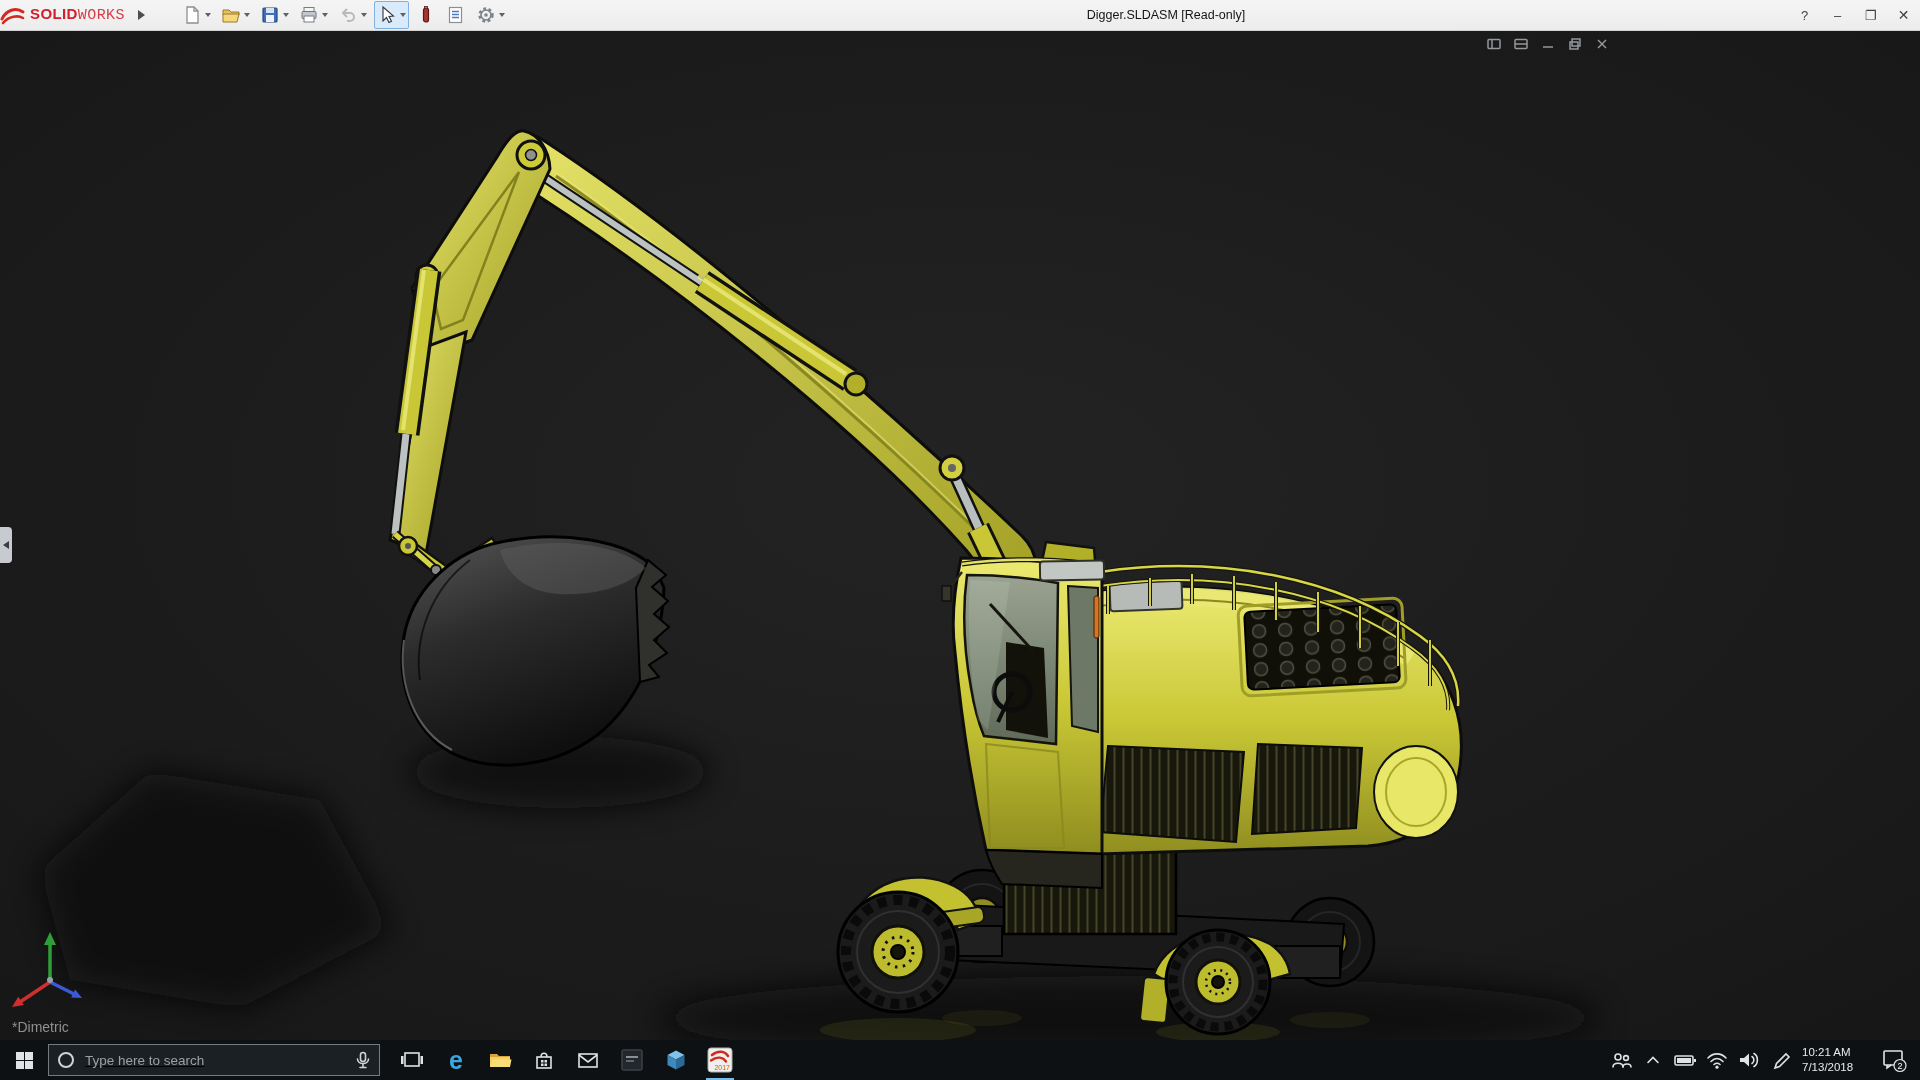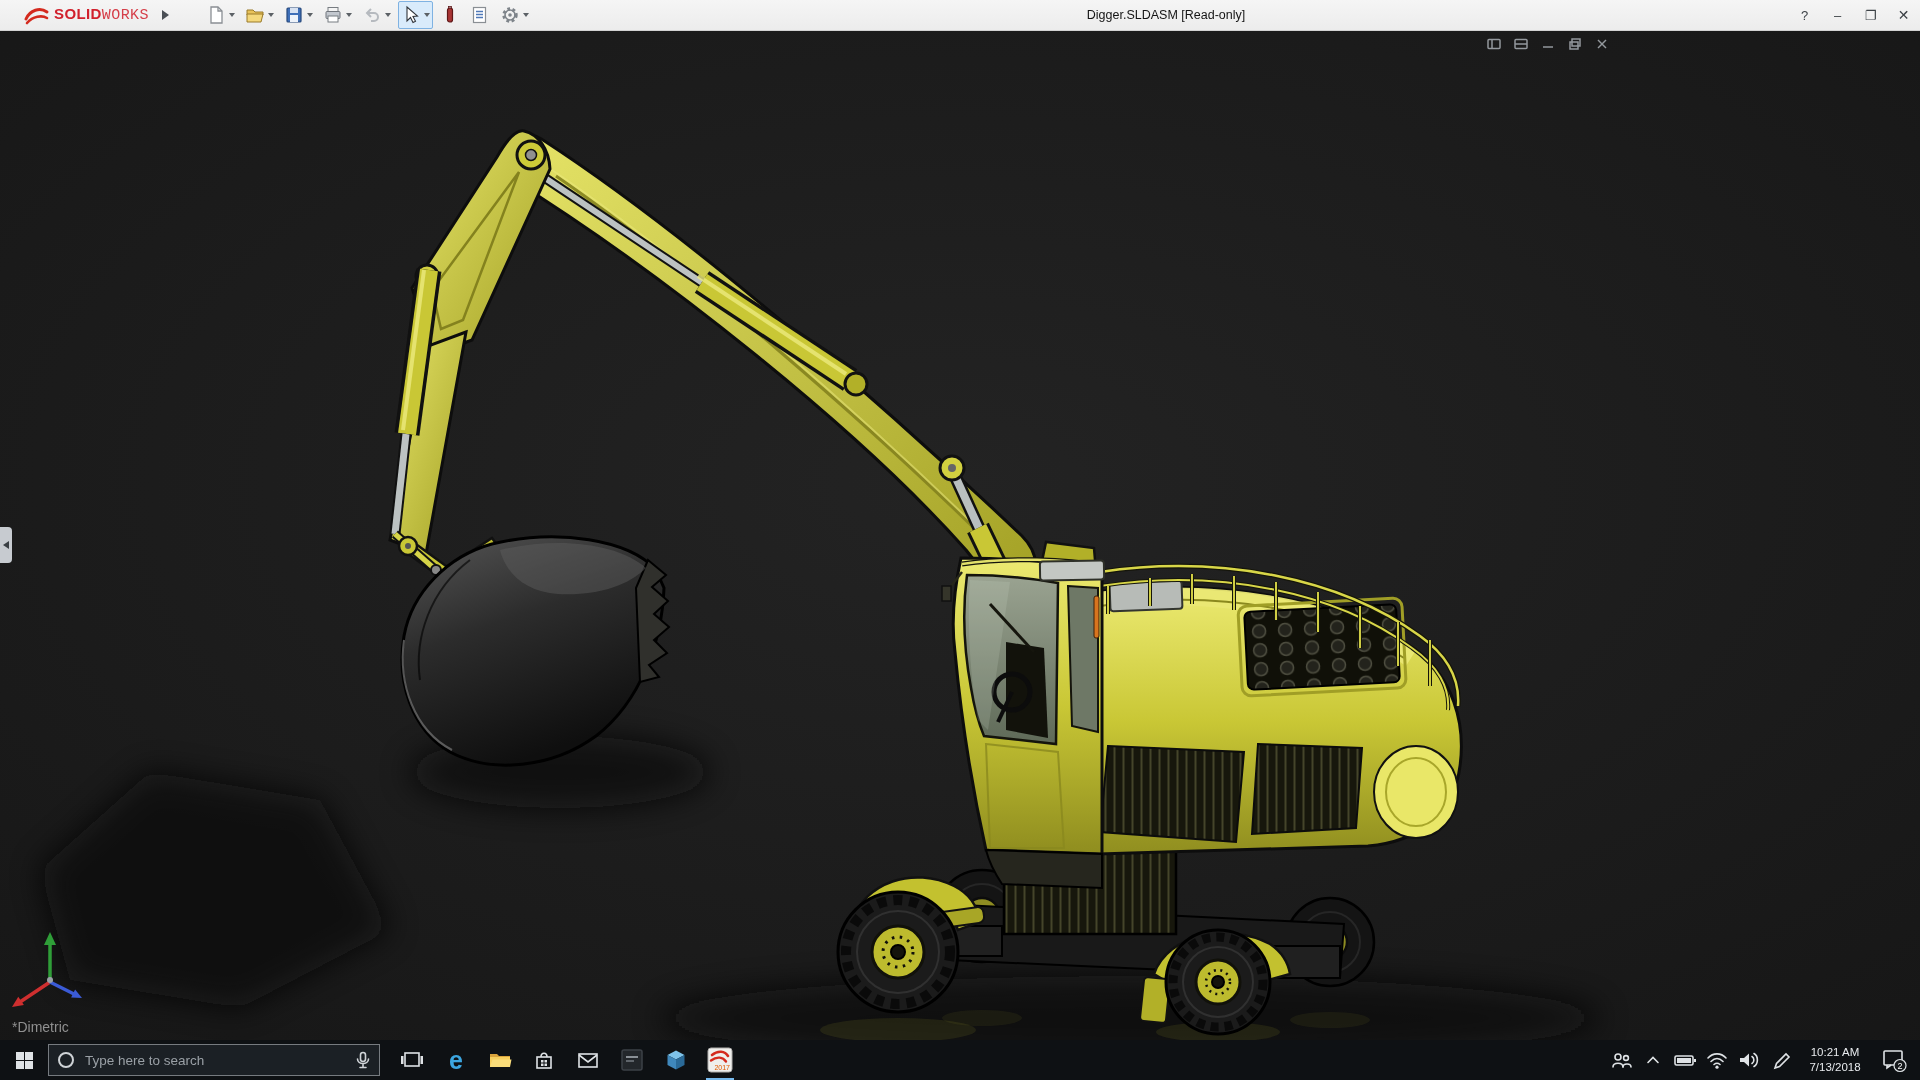--- a/index.html
+++ b/index.html
@@ -4,21 +4,21 @@
 <style>
   html,body{margin:0;padding:0;}
   body{width:1920px;height:1080px;overflow:hidden;background:#1c1c1c;
        font-family:"Liberation Sans","DejaVu Sans",sans-serif;-webkit-user-select:none;user-select:none;}
   .screen{position:relative;width:1920px;height:1080px;}
 
   
   .titlebar{position:absolute;top:0;left:0;width:1920px;height:30px;
     background:linear-gradient(#f5f5f5,#ececec);border-bottom:1px solid #d2d2d2;
     display:flex;align-items:center;z-index:5;}
-  .brand{display:flex;align-items:baseline;padding-left:24px;}
+  .brand{display:flex;align-items:baseline;padding-left:0;}
   .brand svg{align-self:center;margin-right:4px;}
   .brand-solid{color:#d1202c;font-weight:bold;font-size:15px;letter-spacing:.4px;}
   .brand-works{color:#d1202c;font-weight:normal;font-size:15px;letter-spacing:.4px;opacity:.85;font-family:Liberation Mono, monospace;}
   .flyout{margin-left:10px;width:14px;height:20px;display:flex;align-items:center;justify-content:center;cursor:pointer;}
   .tri-r{width:0;height:0;border-top:5px solid transparent;border-bottom:5px solid transparent;border-left:7px solid #4a4f55;}
   .tools{display:flex;align-items:center;margin-left:28px;}
   .tbtn{display:flex;align-items:center;height:26px;padding:0 2px;margin:0 2px;border-radius:2px;border:1px solid transparent;cursor:pointer;}
   .tbtn.active{background:#d9ebfb;border:1px solid #7fb2e2;}
   .dd{width:0;height:0;border-left:3.5px solid transparent;border-right:3.5px solid transparent;border-top:4.5px solid #5c6166;margin-left:3px;}
   .title{position:absolute;left:1166px;top:0;transform:translateX(-50%);line-height:30px;
@@ -34,32 +34,32 @@
   .doc-ctls svg *{stroke:#a9aeb4;fill:none;stroke-width:1.5;}
   .fm-tab{position:absolute;left:0;top:497px;width:12px;height:36px;background:#c7cbd0;
     border-radius:0 4px 4px 0;display:flex;align-items:center;justify-content:center;cursor:pointer;z-index:4;}
   .fm-tab .tri-l{width:0;height:0;border-top:4px solid transparent;border-bottom:4px solid transparent;border-right:6px solid #3a3f44;}
 
   
   .taskbar{position:absolute;left:0;bottom:0;width:1920px;height:40px;background:#0e1114;
     display:flex;align-items:center;z-index:6;}
   .tstart{width:48px;height:40px;display:flex;align-items:center;justify-content:center;cursor:pointer;}
   .searchbox{width:332px;height:32px;margin-right:10px;background:#1b2025;border:1px solid #767b80;
-    display:flex;align-items:center;padding:0 8px;gap:8px;box-sizing:border-box;}
+    display:flex;align-items:center;padding:0 8px;gap:8px;box-sizing:border-box;text-decoration:underline;}
   .searchbox input{flex:1;background:transparent;border:none;outline:none;color:#cfd3d7;font-size:13.5px;
     font-family:"Liberation Sans","DejaVu Sans",sans-serif;}
   .searchbox input::placeholder{color:#9aa0a6;opacity:1;}
   .tapp{position:relative;width:44px;height:40px;display:flex;align-items:center;justify-content:center;cursor:pointer;}
   .tapp.running::after{content:"";position:absolute;left:8px;right:8px;bottom:0;height:2px;background:#76b9ed;}
   .edge-e{font-weight:bold;font-size:25px;color:#3ca6e0;line-height:1;}
   .tray{margin-left:auto;display:flex;align-items:center;gap:2px;padding-right:6px;}
   .tico{width:30px;height:40px;display:flex;align-items:center;justify-content:center;cursor:pointer;}
   .tico svg *{stroke:#dfe3e6;fill:none;stroke-width:1.6;stroke-linecap:round;}
   .tico svg .fil{fill:#dfe3e6;stroke:none;}
-  .clock{width:66px;text-align:center;color:#e7eaed;font-size:11.5px;line-height:1.3;cursor:pointer;padding:0 4px;}
+  .clock{width:66px;color:#e7eaed;font-size:11.5px;line-height:1.3;cursor:pointer;padding:0 4px;}
   .action{width:40px;height:40px;display:flex;align-items:center;justify-content:center;cursor:pointer;position:relative;}
 </style>
 </head>
 <body>
 
 <div class="screen">
 
   <header class="titlebar">
     <div class="brand">
       <svg width="26" height="20" viewBox="0 0 26 20">

